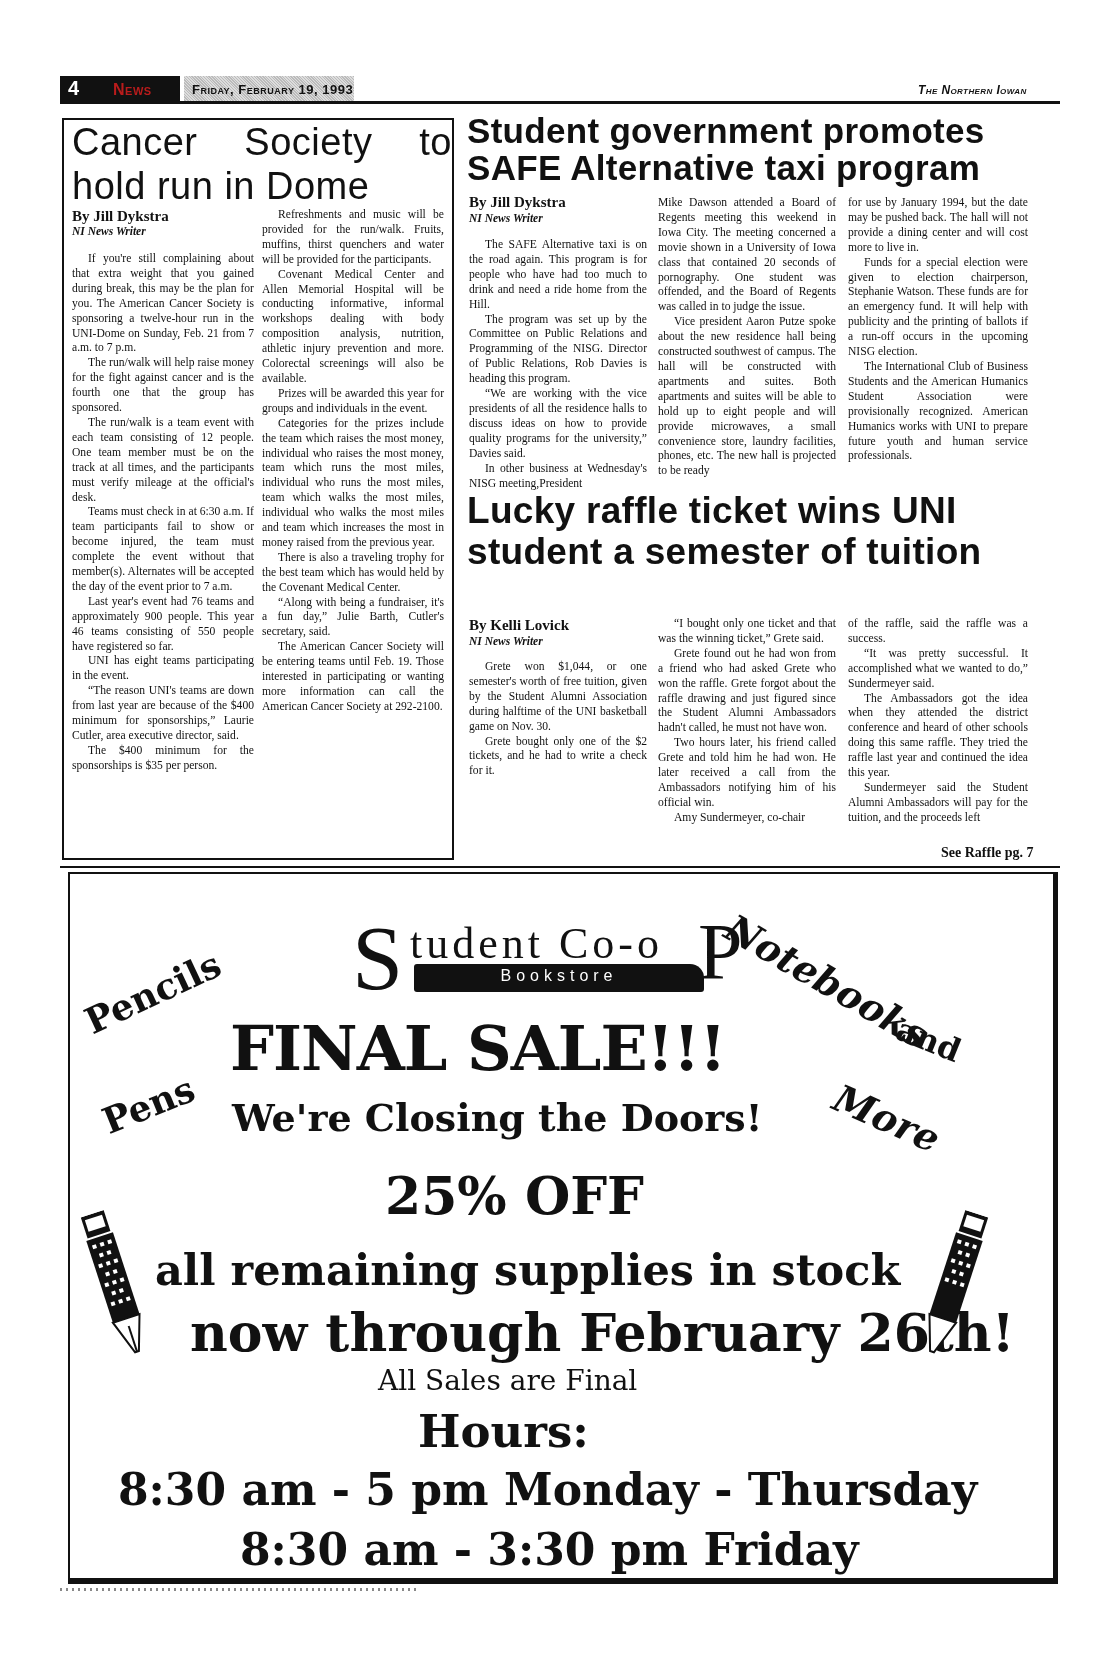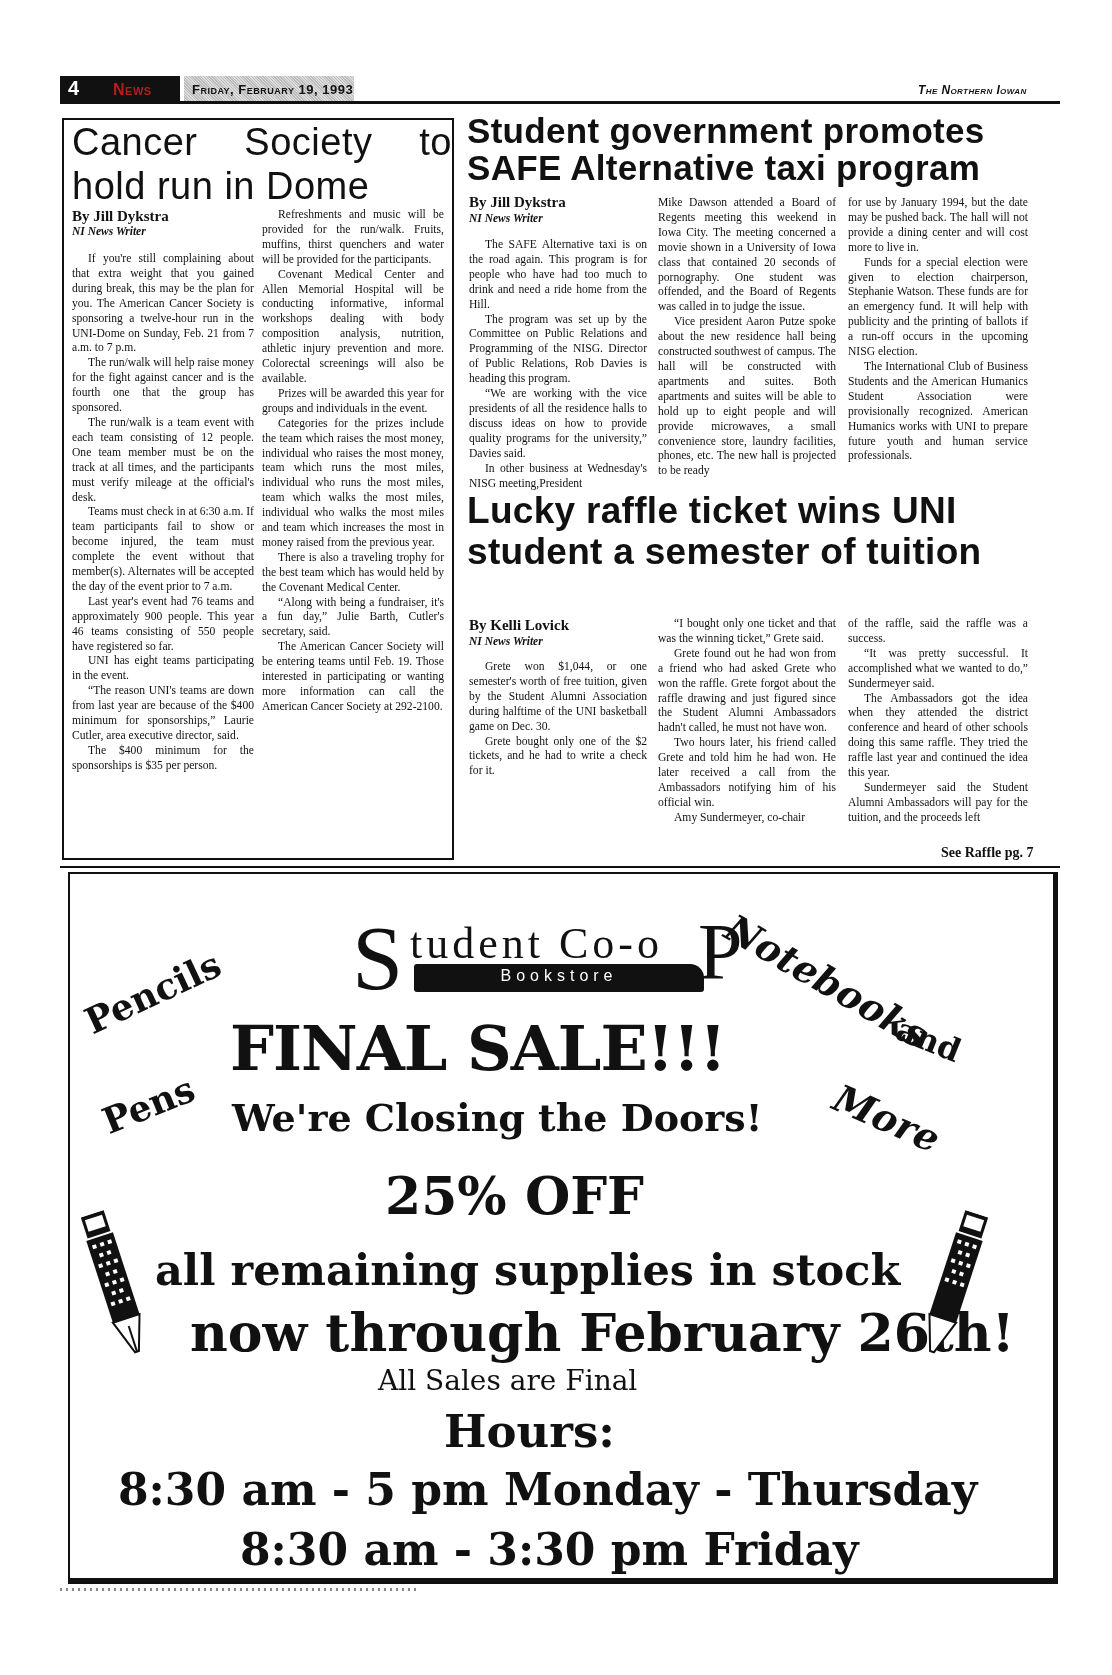--- a/index.html
+++ b/index.html
@@ -41,21 +41,21 @@
   .coop-bar { left:414px; top:964px; width:290px; height:28px; background:#111; border-radius:3px 14px 3px 3px; }
   .coop-bar-label { left:414px; top:967px; width:290px; text-align:center; color:#fff; font-family:"Liberation Sans", sans-serif; font-size:16px; letter-spacing:5px; }
 
   .ad-serif { font-family:"DejaVu Serif", serif; font-weight:bold; }
   .final-sale { left:230px; top:1012px; font-size:62px; letter-spacing:-1px; }
   .closing { left:232px; top:1095px; font-size:38px; }
   .pct-off { left:385px; top:1165px; font-size:52px; }
   .remaining { left:155px; top:1245px; font-size:43px; }
   .through { left:190px; top:1302px; font-size:52px; }
   .all-final { left:378px; top:1364px; font-size:28px; }
-  .hours { left:444px; top:1405px; font-size:45px; }
+  .hours { left:418px; top:1405px; font-size:45px; }
   .hrs1 { left:118px; top:1464px; font-size:44px; }
   .hrs2 { left:240px; top:1524px; font-size:44px; }
 
   .rot { transform-origin:left bottom; white-space:nowrap; }
   .pencils { left:96px; top:1000px; font-size:36px; transform:rotate(-25deg); }
   .pens { left:112px; top:1100px; font-size:36px; transform:rotate(-22deg); }
   .notebooks { left:740px; top:905px; font-size:38px; font-style:italic; transform:rotate(30deg); transform-origin:left top; }
   .and { left:905px; top:1010px; font-size:32px; transform:rotate(22deg); transform-origin:left top; }
   .more { left:845px; top:1075px; font-size:38px; font-style:italic; transform:rotate(24deg); transform-origin:left top; }
 
@@ -117,21 +117,21 @@
 <div class="abs col" style="left:848px;top:196px;width:180px;">
   <p style="text-indent:0">for use by January 1994, but the date may be pushed back. The hall will not provide a dining center and will cost more to live in.</p>
   <p>Funds for a special election were given to election chairperson, Stephanie Watson. These funds are for an emergency fund. It will help with publicity and the printing of ballots if a run-off occurs in the upcoming NISG election.</p>
   <p>The International Club of Business Students and the American Humanics Student Association were provisionally recognized. American Humanics works with UNI to prepare future youth and human service professionals.</p>
 </div>
 
 <div class="abs raffle-title">Lucky raffle ticket wins UNI student a semester of tuition</div>
 <div class="abs byline" style="left:469px;top:617px;">By Kelli Lovick</div>
 <div class="abs byrole" style="left:469px;top:635px;">NI News Writer</div>
 <div class="abs col" style="left:469px;top:660px;width:178px;">
-  <p>Grete won $1,044, or one semester's worth of free tuition, given by the Student Alumni Association during halftime of the UNI basketball game on Dec. 30.</p>
+  <p>Grete won $1,044, or one semester's worth of free tuition, given by the Student Alumni Association during halftime of the UNI basketball game on Nov. 30.</p>
   <p>Grete bought only one of the $2 tickets, and he had to write a check for it.</p>
 </div>
 <div class="abs col" style="left:658px;top:617px;width:178px;">
   <p>“I bought only one ticket and that was the winning ticket,” Grete said.</p>
   <p>Grete found out he had won from a friend who had asked Grete who won the raffle. Grete forgot about the raffle drawing and just figured since the Student Alumni Ambassadors hadn't called, he must not have won.</p>
   <p>Two hours later, his friend called Grete and told him he had won. He later received a call from the Ambassadors notifying him of his official win.</p>
   <p>Amy Sundermeyer, co-chair</p>
 </div>
 <div class="abs col" style="left:848px;top:617px;width:180px;">
   <p style="text-indent:0">of the raffle, said the raffle was a success.</p>

